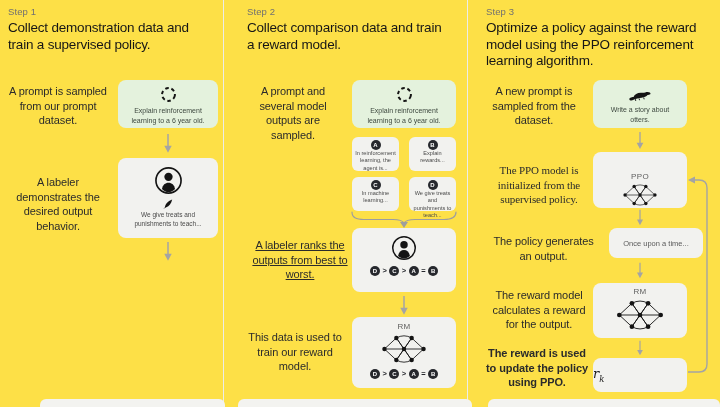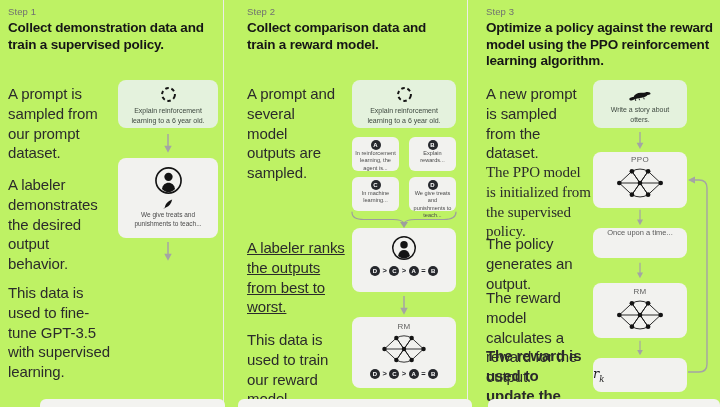--- a/index.html
+++ b/index.html
@@ -1,23 +1,23 @@
 <!DOCTYPE html>
 <html><head>
 <meta charset="utf-8">
 <style>
   html,body{margin:0;padding:0;background:#fff;}
-  #canvas{position:relative;width:720px;height:407px;background:#bef264;overflow:hidden;
+  #canvas{position:relative;width:720px;height:407px;background:#fde047;overflow:hidden;
           font-family:"Liberation Sans","DejaVu Sans",sans-serif;}
   .abs{position:absolute;}
   .box{position:absolute;background:#f2f2ef;border-radius:8px;}
   .gbox{position:absolute;background:#e4f2dd;border-radius:8px;}
   .step-label{font-size:9.5px;color:#707070;letter-spacing:0.1px;}
-  .heading{font-size:13.5px;font-weight:bold;color:#161616;line-height:1.24;letter-spacing:-0.2px;}
-  .cap{font-size:15px;color:#2b2b2b;line-height:1.32;letter-spacing:-0.1px;}
+  .heading{font-size:13.5px;font-weight:normal;color:#161616;line-height:1.24;letter-spacing:-0.2px;}
+  .cap{font-size:11px;color:#2b2b2b;line-height:1.32;letter-spacing:-0.1px;text-align:center;}
   .col{display:flex;flex-direction:column;align-items:center;}
   .gtext{font-size:7px;color:#3f4a41;text-align:center;line-height:1.4;margin-top:3px;}
   .smalltext{font-size:6.5px;color:#4a4a4a;text-align:center;line-height:1.35;}
   .tinytext{font-size:5.6px;color:#4a4a4a;text-align:center;line-height:1.3;padding:0 3px;}
   .boxlabel{font-size:8px;color:#5f5f5f;text-align:center;letter-spacing:0.4px;}
   .badge{width:10px;height:10px;border-radius:50%;background:#26282d;color:#fff;font-size:6px;
          font-weight:bold;display:flex;align-items:center;justify-content:center;flex:0 0 auto;}
   .rank{display:flex;align-items:center;justify-content:center;gap:2.5px;}
   .rank .sep{font-size:7.5px;font-weight:bold;color:#26282d;line-height:1;}
   .outbox{position:absolute;background:#f2f2ef;border-radius:6px;display:flex;flex-direction:column;
@@ -108,21 +108,20 @@
     <svg width="11" height="11" style="margin-top:3px;">
         <use href="#sym-quill"></use>
       </svg>
     <div class="smalltext" style="width:88px;margin-top:2px;">We give treats and punishments to teach...</div>
   </div>
 
   <svg class="abs" width="12" height="22" style="left:162px;top:241px;">
       <use href="#sym-downarrow"></use>
     </svg>
 
-  <div class="abs cap" style="left:8px;top:283px;width:110px;">This data is used to fine-tune GPT-3.5 with supervised learning.</div>
 
   <div class="nextrow" style="left:40px;width:185px;"></div>
 
   <div class="abs step-label" style="left:247px;top:6px;">Step 2</div>
   <div class="abs heading" style="left:247px;top:20px;width:200px;">Collect comparison data and train a reward model.</div>
 
   <div class="abs cap" style="left:247px;top:84px;width:92px;">A prompt and several model outputs are sampled.</div>
   <div class="gbox col" style="left:352px;top:80px;width:104px;height:48px;padding-top:6px;box-sizing:border-box;">
     <svg width="17" height="17">
         <use href="#sym-dashcircle"></use>
@@ -202,33 +201,33 @@
         <use href="#sym-otter"></use>
       </svg>
     <div class="gtext" style="width:70px;">Write a story about otters.</div>
   </div>
 
   <svg class="abs" width="12" height="20" viewBox="0 0 12 22" style="left:634px;top:131px;">
       <use href="#sym-downarrow"></use>
     </svg>
 
   <div class="abs cap" style="left:486px;top:163px;width:106px;font-family:Liberation Serif, serif;">The PPO model is initialized from the supervised policy.</div>
-  <div class="box col" style="left:593px;top:152px;width:94px;height:56px;padding-top:3px;box-sizing:border-box;">
+  <div class="box col" style="left:593px;top:152px;width:94px;height:56px;padding-top:20px;box-sizing:border-box;">
     <div class="boxlabel">PPO</div>
     <svg width="52" height="36" style="margin-top:1px;">
         <use href="#sym-net"></use>
       </svg>
   </div>
 
   <svg class="abs" width="12" height="18" viewBox="0 0 12 22" style="left:634px;top:209px;">
       <use href="#sym-downarrow"></use>
     </svg>
 
   <div class="abs cap" style="left:486px;top:234px;width:115px;">The policy generates an output.</div>
-  <div class="box" style="left:593px;top:228px;width:94px;height:30px;display:flex;align-items:flex-start;justify-content:center;">
+  <div class="box" style="left:609px;top:228px;width:94px;height:30px;display:flex;align-items:center;justify-content:center;">
     <div class="outputline">Once upon a time...</div>
   </div>
 
   <svg class="abs" width="12" height="18" viewBox="0 0 12 22" style="left:634px;top:262px;">
       <use href="#sym-downarrow"></use>
     </svg>
 
   <div class="abs cap" style="left:486px;top:288px;width:106px;">The reward model calculates a reward for the output.</div>
   <div class="box col" style="left:593px;top:283px;width:94px;height:55px;padding-top:4px;box-sizing:border-box;">
     <div class="boxlabel">RM</div>

